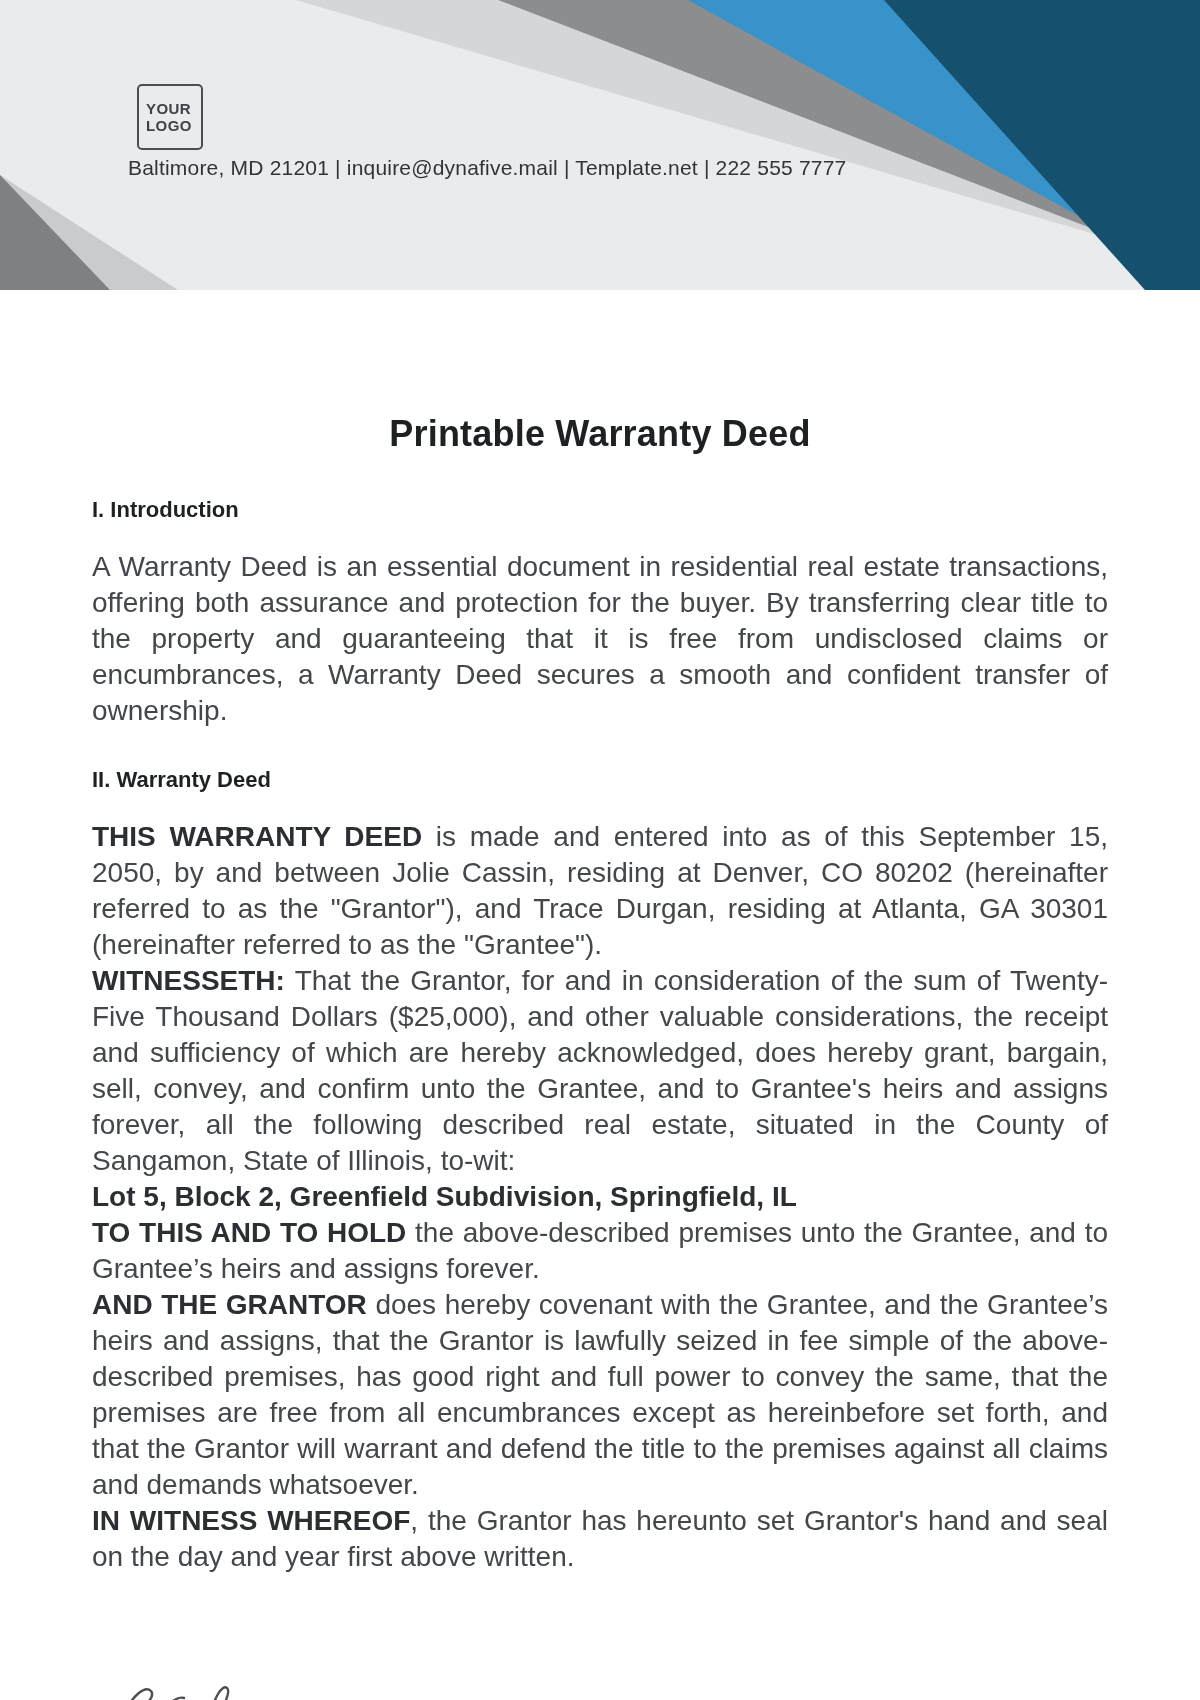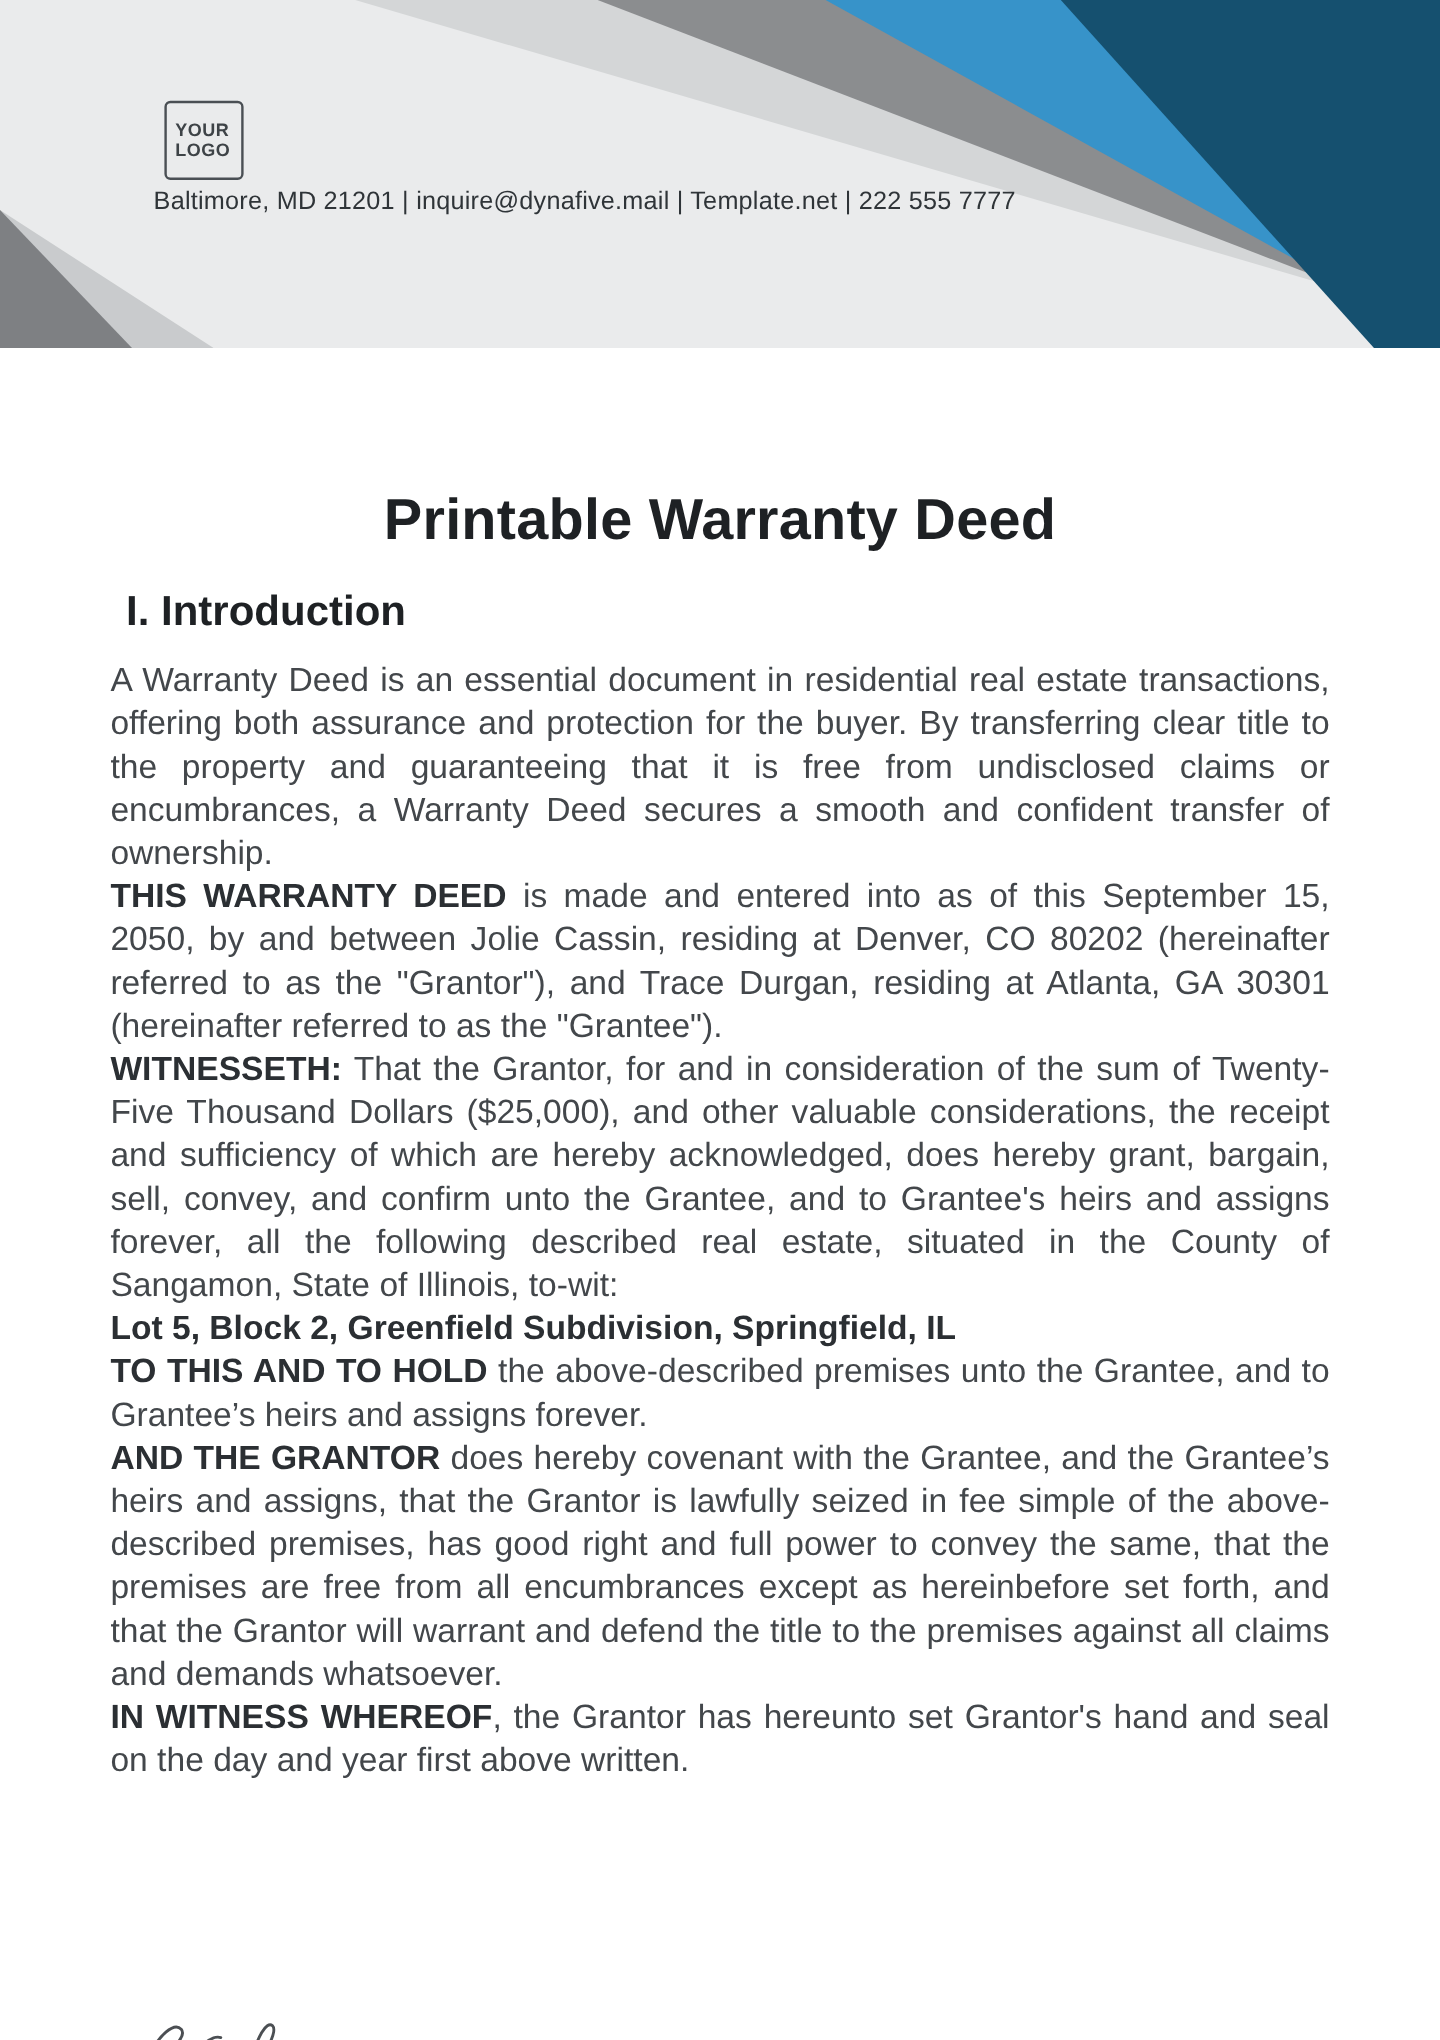--- a/index.html
+++ b/index.html
@@ -51,30 +51,30 @@
     font-size: 21px;
     color: #2f3438;
     letter-spacing: 0.2px;
     white-space: nowrap;
   }
 
   
   .doc { padding: 120px 92px 0 92px; }
   .doc-title {
     margin: 0 0 36px 0;
-    font-size: 48px;
+    font-size: 36px;
     line-height: 47px;
     font-weight: 700;
     text-align: center;
     color: #1e2124;
     letter-spacing: 0.2px;
   }
   .sec-heading {
-    margin: 34px 0 22px 13px;
-    font-size: 35px;
+    margin: 34px 0 22px 0;
+    font-size: 22px;
     line-height: 34px;
     font-weight: 700;
     color: #1e2124;
   }
   .sec-heading.first { margin-top: 0; }
   .body-p {
     margin: 0;
     font-size: 28px;
     line-height: 36px;
     color: #43474b;
@@ -117,20 +117,21 @@
     <div class="contact-line">Baltimore, MD 21201 | inquire@dynafive.mail | Template.net | 222 555 7777</div>
   </header>
 
   <main class="doc">
 
     <h1 class="doc-title">Printable Warranty Deed</h1>
 
     <h2 class="sec-heading first">I. Introduction</h2>
     <p class="body-p"><strong></strong><span>A Warranty Deed is an essential document in residential real estate transactions, offering both assurance and protection for the buyer. By transferring clear title to the property and guaranteeing that it is free from undisclosed claims or encumbrances, a Warranty Deed secures a smooth and confident transfer of ownership.</span></p>
 
+    <h2 class="sec-heading">II. Warranty Deed</h2>
     <p class="body-p"><strong>THIS WARRANTY DEED</strong><span> is made and entered into as of this September 15, 2050, by and between Jolie Cassin, residing at Denver, CO 80202 (hereinafter referred to as the "Grantor"), and Trace Durgan, residing at Atlanta, GA 30301 (hereinafter referred to as the "Grantee").</span></p>
     <p class="body-p"><strong>WITNESSETH:</strong><span> That the Grantor, for and in consideration of the sum of Twenty-Five Thousand Dollars ($25,000), and other valuable considerations, the receipt and sufficiency of which are hereby acknowledged, does hereby grant, bargain, sell, convey, and confirm unto the Grantee, and to Grantee's heirs and assigns forever, all the following described real estate, situated in the County of Sangamon, State of Illinois, to-wit:</span></p>
     <p class="body-p"><strong>Lot 5, Block 2, Greenfield Subdivision, Springfield, IL</strong><span></span></p>
     <p class="body-p"><strong>TO THIS AND TO HOLD</strong><span> the above-described premises unto the Grantee, and to Grantee’s heirs and assigns forever.</span></p>
     <p class="body-p"><strong>AND THE GRANTOR</strong><span> does hereby covenant with the Grantee, and the Grantee’s heirs and assigns, that the Grantor is lawfully seized in fee simple of the above-described premises, has good right and full power to convey the same, that the premises are free from all encumbrances except as hereinbefore set forth, and that the Grantor will warrant and defend the title to the premises against all claims and demands whatsoever.</span></p>
 
     <p class="body-p"><strong>IN WITNESS WHEREOF</strong><span>, the Grantor has hereunto set Grantor's hand and seal on the day and year first above written.</span></p>
 
   </main>
 

